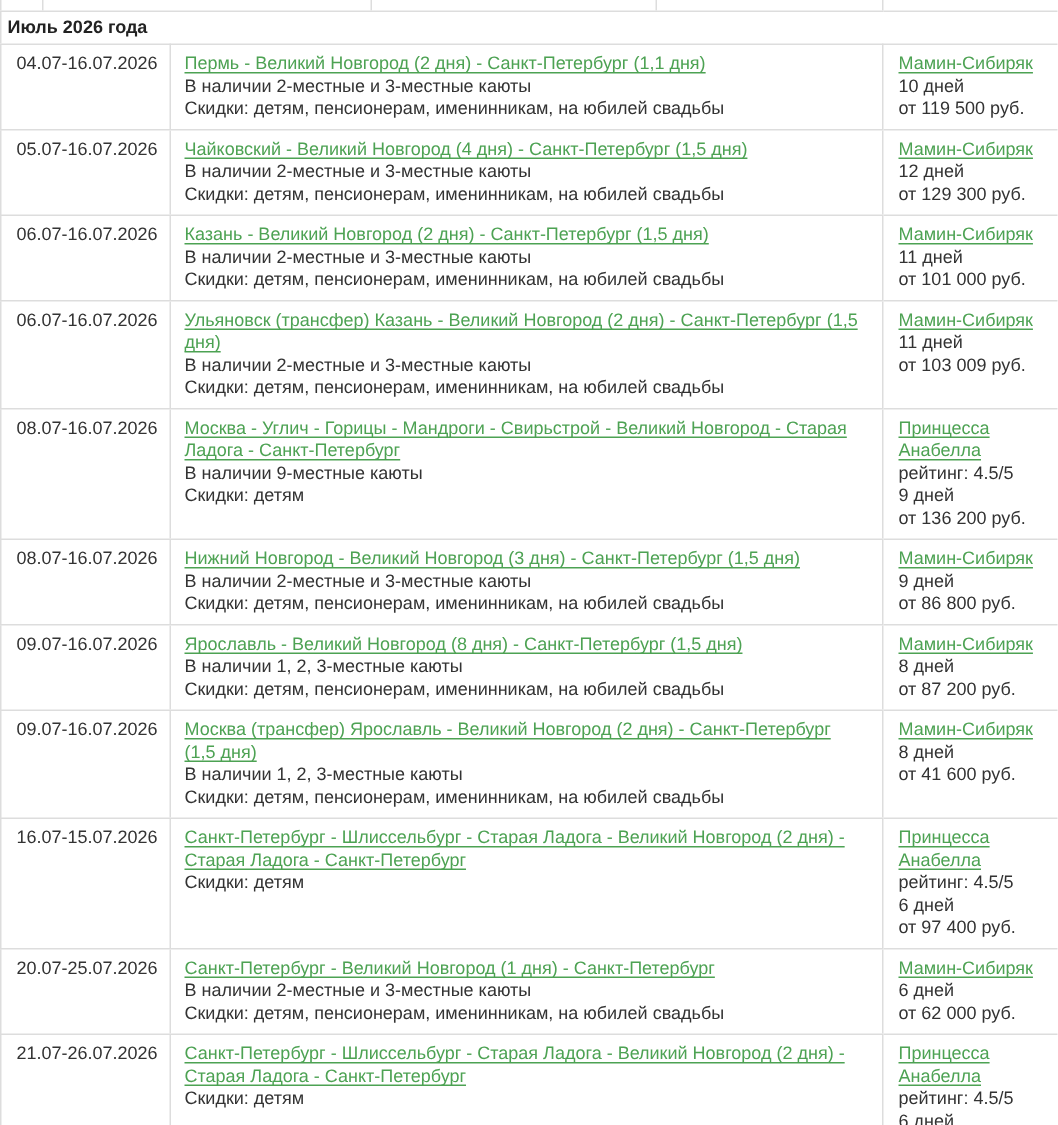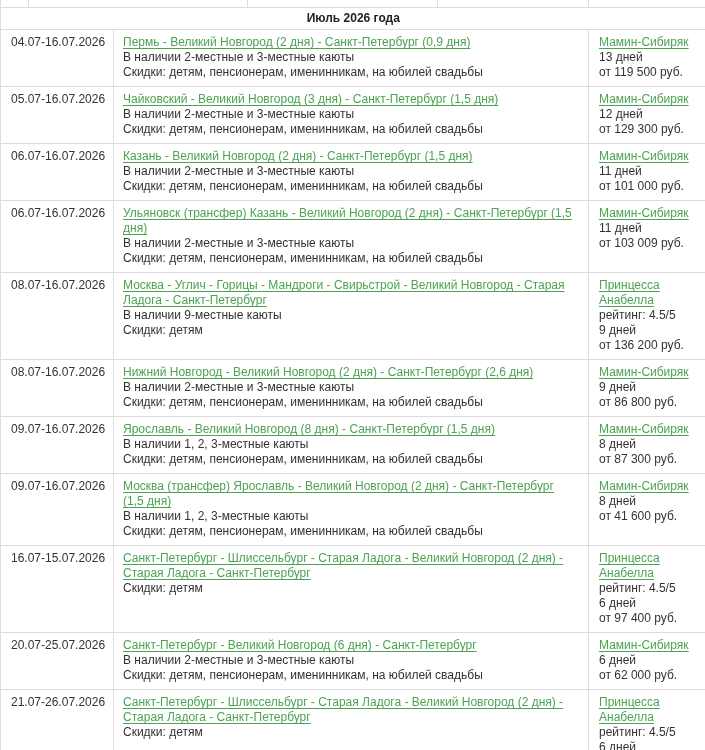--- a/index.html
+++ b/index.html
@@ -23,21 +23,21 @@
     width:705px;border-collapse:collapse;table-layout:fixed;
     border-left:1px solid var(--border);
   }
   table.cruises col.c1{width:113px;}
   table.cruises col.c2{width:475px;}
   table.cruises col.c3{width:117px;}
   table.cruises th{
     border-top:1px solid var(--border);
     border-bottom:1px solid var(--border);
     font-weight:bold;color:var(--header-text);
-    text-align:center;padding:3px 4px;height:21px;
+    text-align:left;padding:3px 4px;height:21px;
   }
   table.cruises td{
     border:1px solid var(--border);
     border-right:none;
     vertical-align:top;
     padding:5px 10px 6px 10px;
     margin-left:36px;
   }
   table.cruises td.c-date{padding-left:10px;white-space:nowrap;}
   table.cruises td.c-desc{padding-left:9px;padding-right:14px;}
@@ -69,34 +69,34 @@
     </colgroup>
   <thead>
     <tr>
       <th colspan="3">Июль 2026 года</th>
     </tr>
   </thead>
   <tbody>
       <tr>
         <td class="c-date"><span>04.07-16.07.2026</span></td>
         <td class="c-desc">
-          <div class="line"><a class="grn" href="#">Пермь - Великий Новгород (2 дня) - Санкт-Петербург (0,9 дня)</a></div>
-          <div class="line">В наличии 2-местные и 3-местные каюты</div>
-          <div class="line">Скидки: детям, пенсионерам, именинникам, на юбилей свадьбы</div>
-        </td>
-        <td class="c-ship">
-          <div class="line"><a class="grn" href="#">Мамин-Сибиряк</a></div>
-          <div class="line">13 дней</div>
+          <div class="line"><a class="grn" href="#">Пермь - Великий Новгород (2 дня) - Санкт-Петербург (1,1 дня)</a></div>
+          <div class="line">В наличии 2-местные и 3-местные каюты</div>
+          <div class="line">Скидки: детям, пенсионерам, именинникам, на юбилей свадьбы</div>
+        </td>
+        <td class="c-ship">
+          <div class="line"><a class="grn" href="#">Мамин-Сибиряк</a></div>
+          <div class="line">10 дней</div>
           <div class="line">от 119 500 руб.</div>
         </td>
       </tr>
       <tr>
         <td class="c-date"><span>05.07-16.07.2026</span></td>
         <td class="c-desc">
-          <div class="line"><a class="grn" href="#">Чайковский - Великий Новгород (3 дня) - Санкт-Петербург (1,5 дня)</a></div>
+          <div class="line"><a class="grn" href="#">Чайковский - Великий Новгород (4 дня) - Санкт-Петербург (1,5 дня)</a></div>
           <div class="line">В наличии 2-местные и 3-местные каюты</div>
           <div class="line">Скидки: детям, пенсионерам, именинникам, на юбилей свадьбы</div>
         </td>
         <td class="c-ship">
           <div class="line"><a class="grn" href="#">Мамин-Сибиряк</a></div>
           <div class="line">12 дней</div>
           <div class="line">от 129 300 руб.</div>
         </td>
       </tr>
       <tr>
@@ -135,41 +135,41 @@
         <td class="c-ship">
           <div class="line"><a class="grn" href="#">Принцесса Анабелла</a></div>
           <div class="line">рейтинг: 4.5/5</div>
           <div class="line">9 дней</div>
           <div class="line">от 136 200 руб.</div>
         </td>
       </tr>
       <tr>
         <td class="c-date"><span>08.07-16.07.2026</span></td>
         <td class="c-desc">
-          <div class="line"><a class="grn" href="#">Нижний Новгород - Великий Новгород (2 дня) - Санкт-Петербург (2,6 дня)</a></div>
+          <div class="line"><a class="grn" href="#">Нижний Новгород - Великий Новгород (3 дня) - Санкт-Петербург (1,5 дня)</a></div>
           <div class="line">В наличии 2-местные и 3-местные каюты</div>
           <div class="line">Скидки: детям, пенсионерам, именинникам, на юбилей свадьбы</div>
         </td>
         <td class="c-ship">
           <div class="line"><a class="grn" href="#">Мамин-Сибиряк</a></div>
           <div class="line">9 дней</div>
           <div class="line">от 86 800 руб.</div>
         </td>
       </tr>
       <tr>
         <td class="c-date"><span>09.07-16.07.2026</span></td>
         <td class="c-desc">
           <div class="line"><a class="grn" href="#">Ярославль - Великий Новгород (8 дня) - Санкт-Петербург (1,5 дня)</a></div>
           <div class="line">В наличии 1, 2, 3-местные каюты</div>
           <div class="line">Скидки: детям, пенсионерам, именинникам, на юбилей свадьбы</div>
         </td>
         <td class="c-ship">
           <div class="line"><a class="grn" href="#">Мамин-Сибиряк</a></div>
           <div class="line">8 дней</div>
-          <div class="line">от 87 300 руб.</div>
+          <div class="line">от 87 200 руб.</div>
         </td>
       </tr>
       <tr>
         <td class="c-date"><span>09.07-16.07.2026</span></td>
         <td class="c-desc">
           <div class="line"><a class="grn" href="#">Москва (трансфер) Ярославль - Великий Новгород (2 дня) - Санкт-Петербург (1,5 дня)</a></div>
           <div class="line">В наличии 1, 2, 3-местные каюты</div>
           <div class="line">Скидки: детям, пенсионерам, именинникам, на юбилей свадьбы</div>
         </td>
         <td class="c-ship">
@@ -187,21 +187,21 @@
         <td class="c-ship">
           <div class="line"><a class="grn" href="#">Принцесса Анабелла</a></div>
           <div class="line">рейтинг: 4.5/5</div>
           <div class="line">6 дней</div>
           <div class="line">от 97 400 руб.</div>
         </td>
       </tr>
       <tr>
         <td class="c-date"><span>20.07-25.07.2026</span></td>
         <td class="c-desc">
-          <div class="line"><a class="grn" href="#">Санкт-Петербург - Великий Новгород (6 дня) - Санкт-Петербург</a></div>
+          <div class="line"><a class="grn" href="#">Санкт-Петербург - Великий Новгород (1 дня) - Санкт-Петербург</a></div>
           <div class="line">В наличии 2-местные и 3-местные каюты</div>
           <div class="line">Скидки: детям, пенсионерам, именинникам, на юбилей свадьбы</div>
         </td>
         <td class="c-ship">
           <div class="line"><a class="grn" href="#">Мамин-Сибиряк</a></div>
           <div class="line">6 дней</div>
           <div class="line">от 62 000 руб.</div>
         </td>
       </tr>
       <tr>

